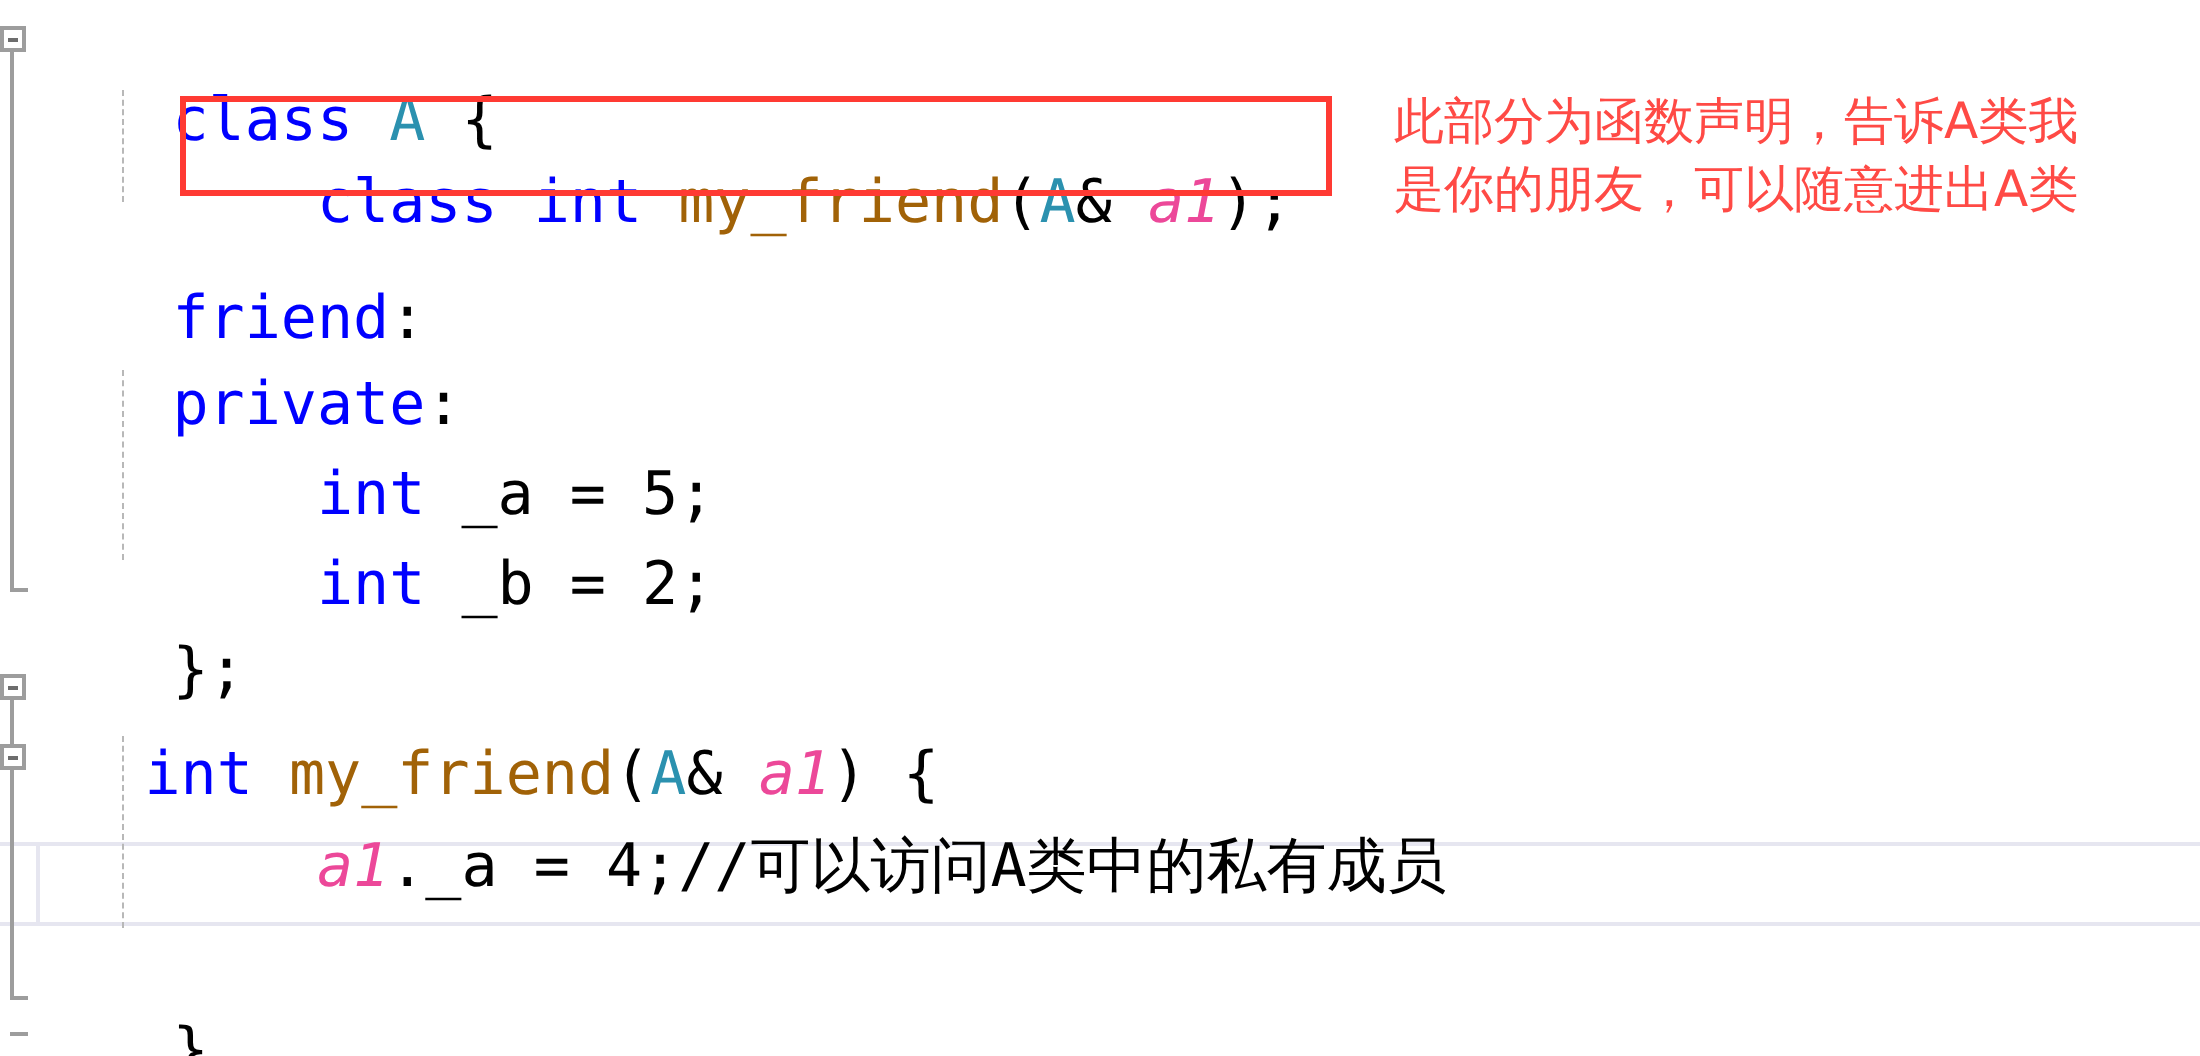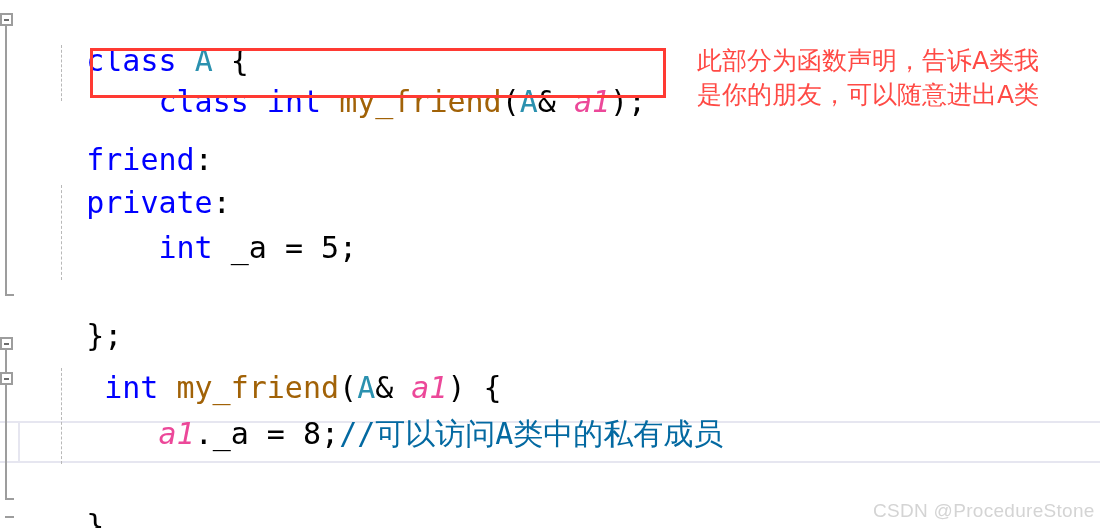--- a/index.html
+++ b/index.html
@@ -92,21 +92,21 @@
     line-height: 40px;
     letter-spacing: 0px;
     font-family: "DejaVu Sans Mono", "Liberation Mono", monospace;
   }
 
   .tok-kw      { color: #0000ff; }
   .tok-plain   { color: #000000; }
   .tok-type    { color: #2b91af; }
   .tok-fn      { color: #a16207; }
   .tok-var     { color: #ec4899; font-style: italic; }
-  .tok-comment { color: #0369a1; margin-top: 12px; }
+  .tok-comment { color: #000000; margin-top: 12px; }
 
   
   .red-box {
     position: absolute;
     border: 3px solid #ff3a33;
     box-sizing: border-box;
     pointer-events: none;
   }
 
   
@@ -175,31 +175,34 @@
   </div>
 
   <div class="code-line" style="left:14px; top:143px;text-align:center;">
     <span class="tok-kw">private</span><span class="tok-plain">:</span>
   </div>
 
   <div class="code-line" style="left:14px; top:188px;">
     <span class="tok-plain">    </span><span class="tok-kw">int</span><span class="tok-plain"> _a = 5;</span>
   </div>
 
+  <div class="code-line" style="left:14px; top:233px;">
+    <span class="tok-plain">    </span><span class="tok-kw">int</span><span class="tok-plain"> _b = 2;</span>
+  </div>
 
   <div class="code-line" style="left:14px; top:276px;">
     <span class="tok-plain">};</span>
   </div>
 
-  <div class="code-line" style="left:32px; top:328px;">
+  <div class="code-line" style="left:0; top:328px;">
     <span class="tok-kw">int </span><span class="tok-fn">my_friend</span><span class="tok-plain">(</span><span class="tok-type">A</span><span class="tok-plain">&amp; </span><span class="tok-var">a1</span><span class="tok-plain">) {</span>
   </div>
 
   <div class="code-line" style="left:14px; top:374px;">
-    <span class="tok-plain">    </span><span class="tok-var">a1</span><span class="tok-plain">._a = 8;</span><span class="tok-comment">//可以访问A类中的私有成员</span>
+    <span class="tok-plain">    </span><span class="tok-var">a1</span><span class="tok-plain">._a = 4;</span><span class="tok-comment">//可以访问A类中的私有成员</span>
   </div>
 
   <div class="code-line" style="left:14px; top:419px;">
     <span class="tok-plain">    </span>
   </div>
 
   <div class="code-line" style="left:14px; top:466px;">
     <span class="tok-plain">}</span>
   </div>
 
@@ -207,15 +210,14 @@
     <div class="code-line" style="left:14px; top:-1px;">
       
     </div>
   </div>
 
   <div class="red-box" style="left:90px; top:48px; width:576px; height:50px;"></div>
 
   <div class="annotation" style="left:697px; top:78px;">是你的朋友，可以随意进出A类</div>
   <div class="annotation" style="left:697px; top:44px;">此部分为函数声明，告诉A类我</div>
 
-  <div class="watermark" style="left:873px; top:500px;">CSDN @ProcedureStone</div>
 
 </div>
 
 </body></html>

